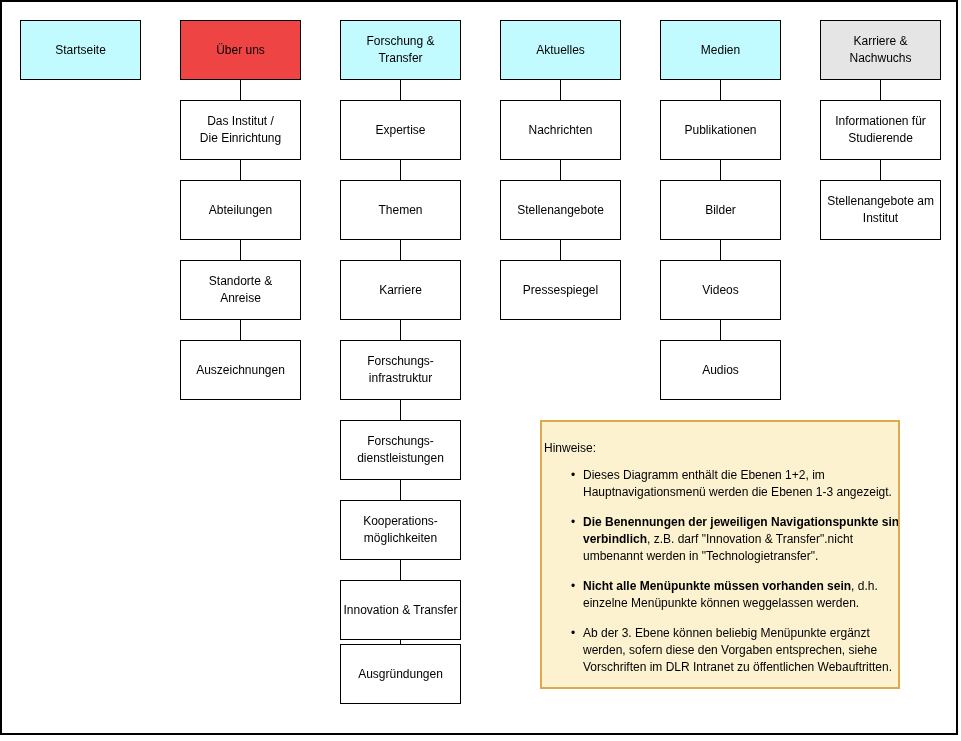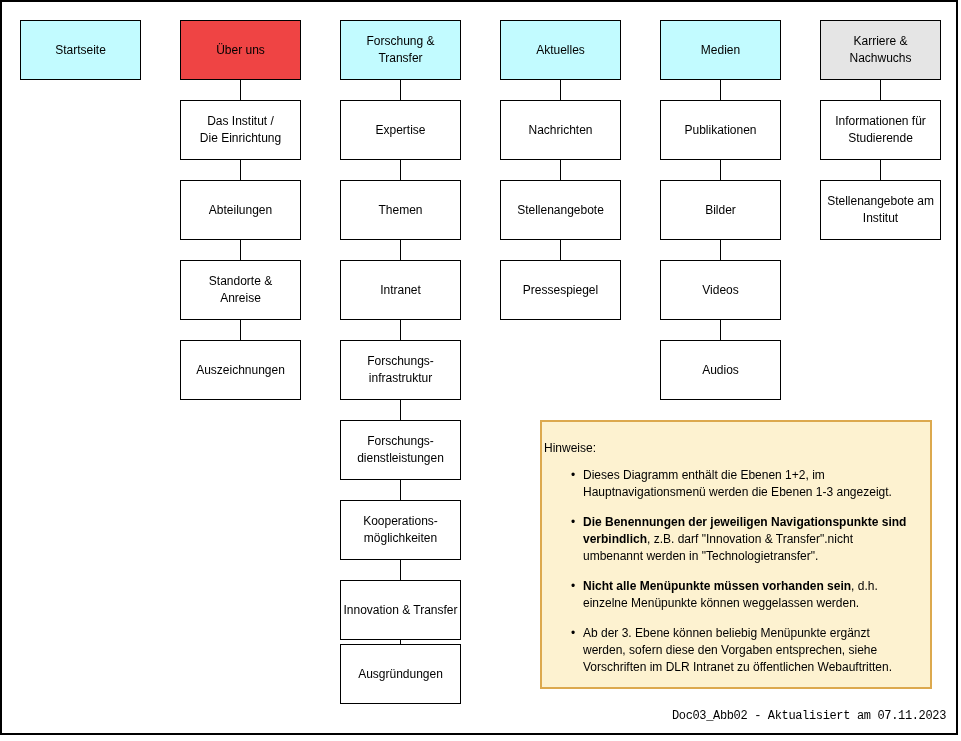--- a/index.html
+++ b/index.html
@@ -15,21 +15,21 @@
   .node{
     position:absolute;width:121px;height:60px;box-sizing:border-box;
     border:1px solid #000;background:#fff;
     display:flex;align-items:center;justify-content:center;
     font-size:12px;line-height:17px;text-align:center;
   }
   .node-label{white-space:pre;text-align:center;}
   .connector{position:absolute;width:1px;height:20px;background:#000;}
   
   .notes{
-    position:absolute;left:540px;top:420px;width:392px;height:269px;
+    position:absolute;left:540px;top:420px;width:360px;height:269px;
     box-sizing:border-box;border:2px solid #ec4899;background:#FDF2D0;
     font-size:12px;line-height:17px;overflow:hidden;
   }
   .notes-title{margin:18px 0 0 2px;}
   #notes-list{list-style:none;margin:10px 0 0 0;padding:0 0 0 29px;}
   #notes-list li{display:flex;margin-bottom:13px;}
   .bullet-marker{flex:0 0 12px;width:12px;}
   .bullet-text{flex:1;white-space:pre;}
   .bullet-text b{font-weight:bold;}
   
@@ -75,21 +75,21 @@
       <div class="connector" style="left: 400px; top: 80px;"></div>
       <div class="node" style="left: 340px; top: 100px;">
         <span class="node-label">Expertise</span>
       </div>
       <div class="connector" style="left: 400px; top: 160px;"></div>
       <div class="node" style="left: 340px; top: 180px;">
         <span class="node-label">Themen</span>
       </div>
       <div class="connector" style="left: 400px; top: 240px;"></div>
       <div class="node" style="left: 340px; top: 260px;">
-        <span class="node-label">Intranet</span>
+        <span class="node-label">Karriere</span>
       </div>
       <div class="connector" style="left: 400px; top: 320px;"></div>
       <div class="node" style="left: 340px; top: 340px;">
         <span class="node-label">Forschungs-
 infrastruktur</span>
       </div>
       <div class="connector" style="left: 400px; top: 400px;"></div>
       <div class="node" style="left: 340px; top: 420px;">
         <span class="node-label">Forschungs-
 dienstleistungen</span>
@@ -178,14 +178,13 @@
         </li>
         <li>
           <span class="bullet-marker">•</span>
           <span class="bullet-text"><span>Ab der 3. Ebene können beliebig Menüpunkte ergänzt
 werden, sofern diese den Vorgaben entsprechen, siehe
 Vorschriften im DLR Intranet zu öffentlichen Webauftritten.</span></span>
         </li>
       </ul>
   </div>
 
-  <div class="footer">Doc03_Abb02 - Aktualisiert am 07.11.2023</div>
 </div>
 
 </body></html>

